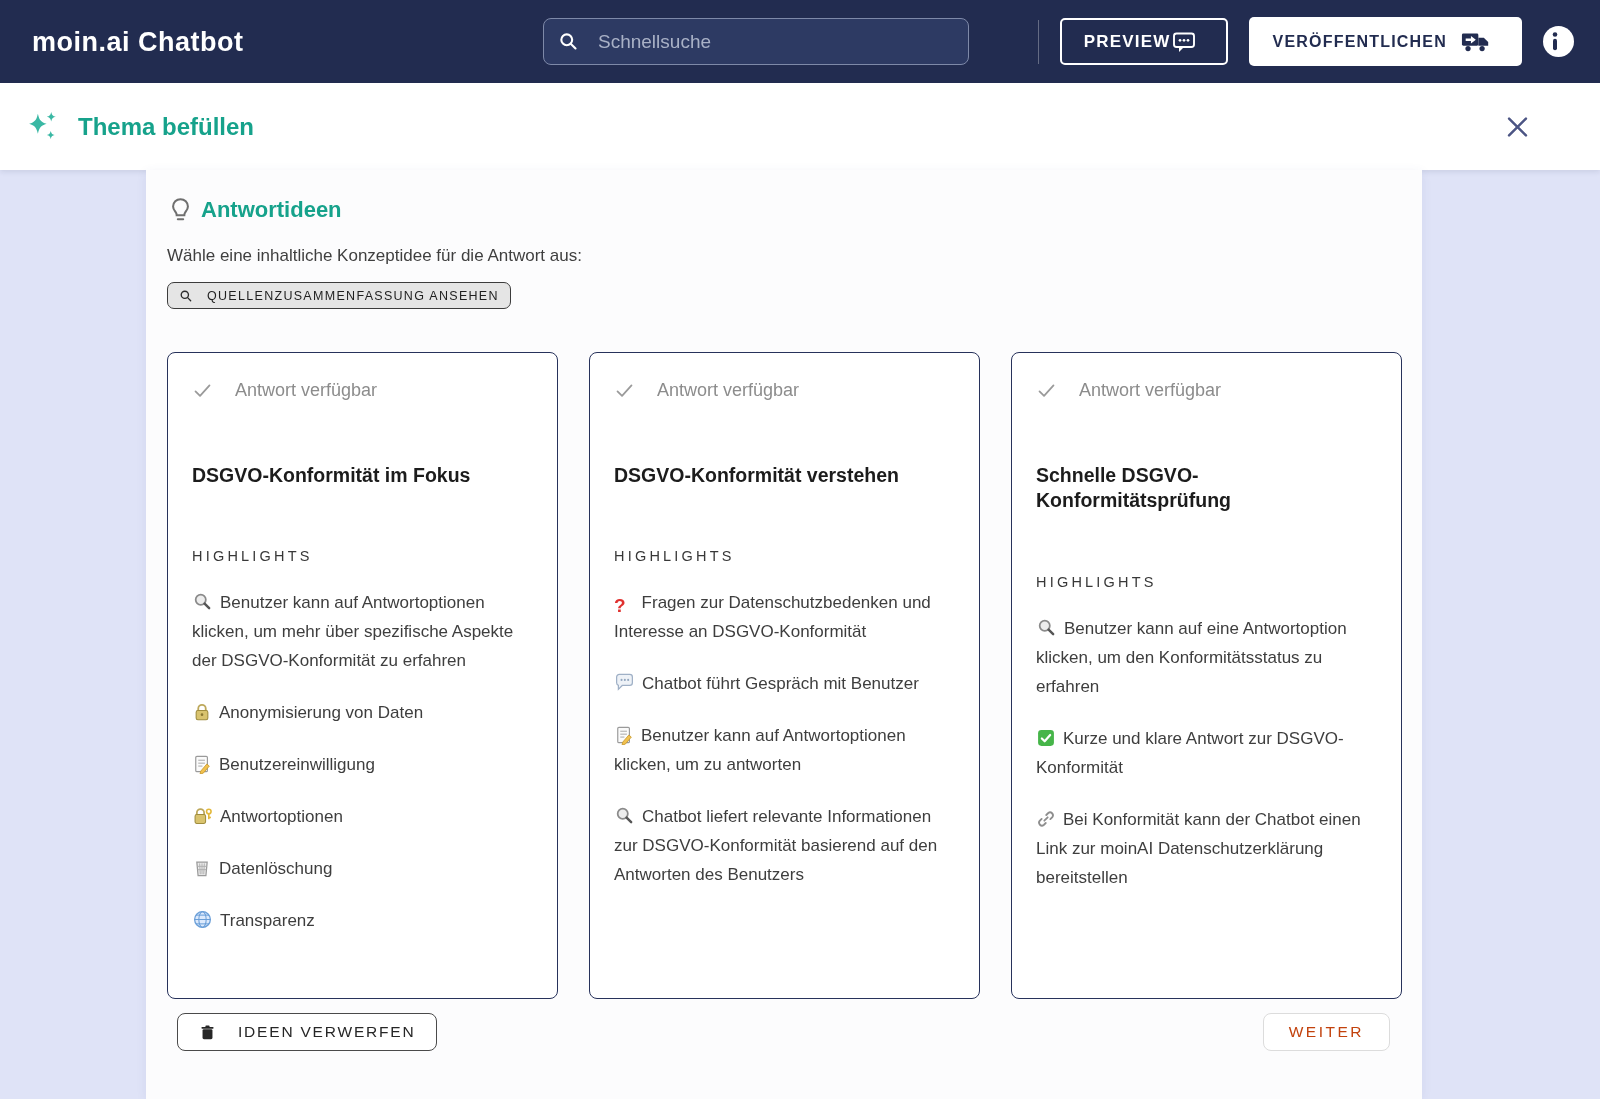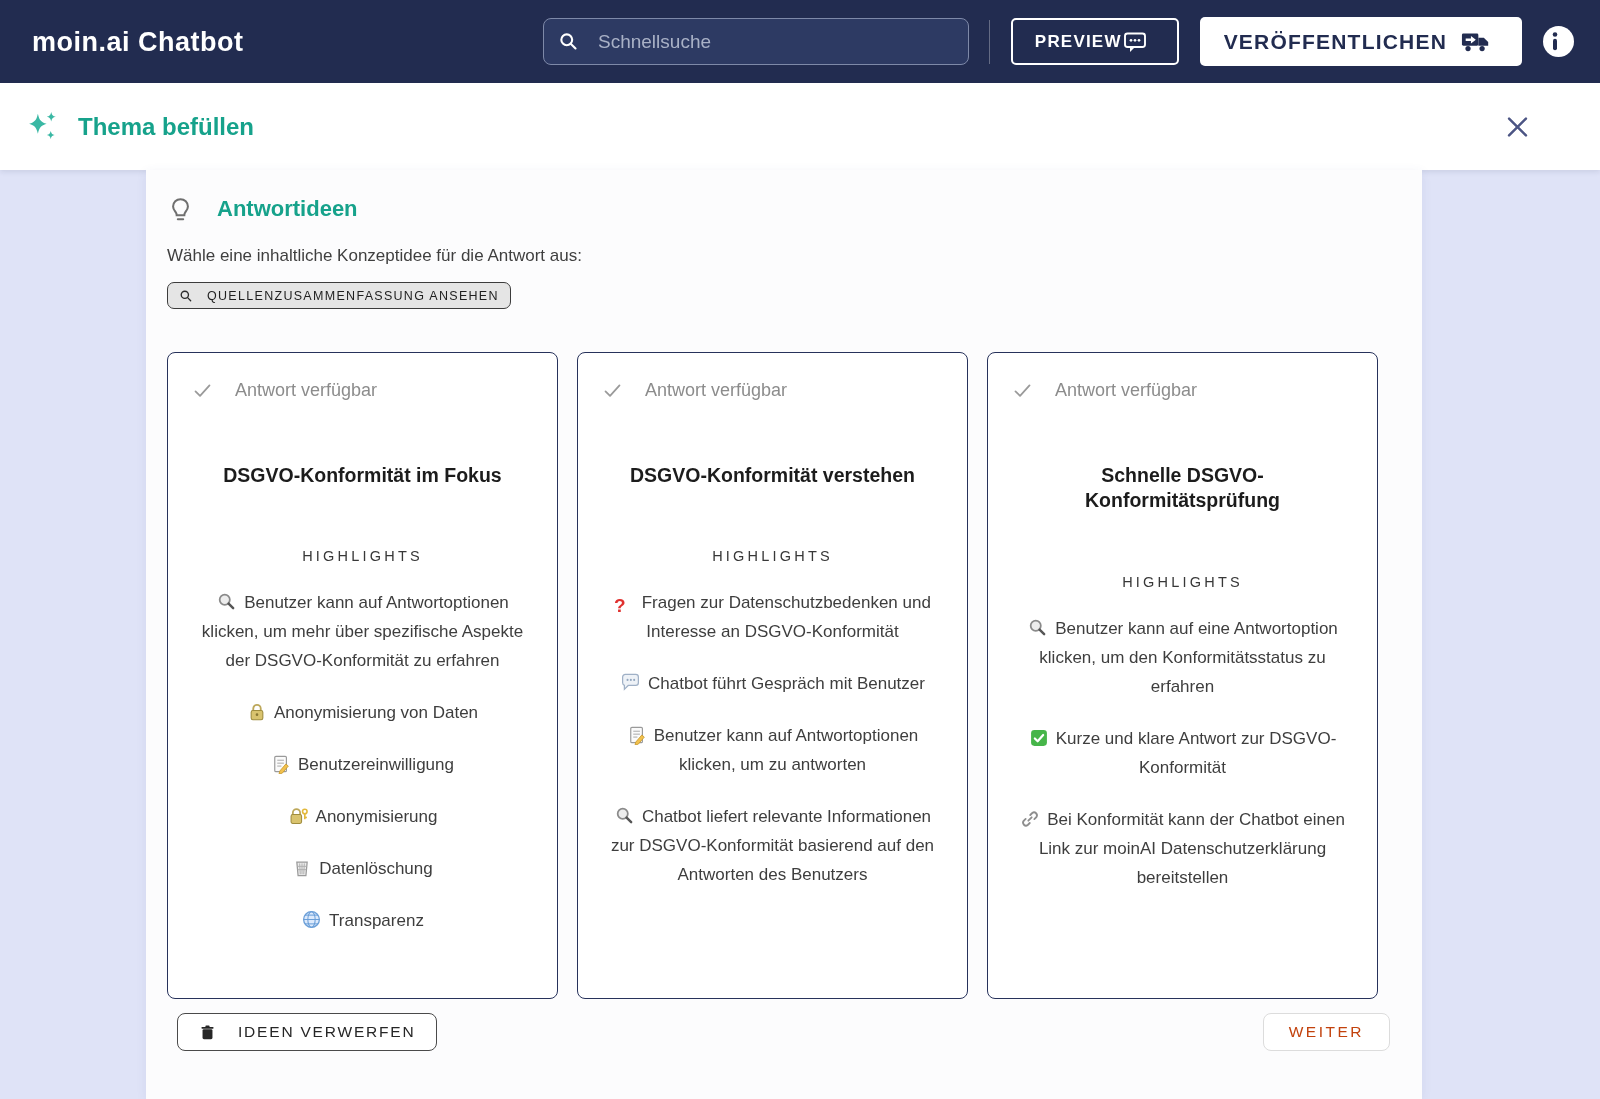--- a/index.html
+++ b/index.html
@@ -36,21 +36,21 @@
   .nav-divider { width:1px; height:44px; background:rgba(255,255,255,0.30); }
   .btn-preview {
     height:47px; padding:0 22px; background:transparent;
     border:2px solid #ffffff; border-radius:5px; color:#ffffff;
     font-size:17px; font-weight:bold; letter-spacing:1.2px;
     display:flex; align-items:center; cursor:pointer;
     font-family:"Liberation Sans", sans-serif;
   }
   .btn-publish {
     height:49px; padding:4px 24px; background:#ffffff; border:none;
-    border-radius:5px; color:#222c50; font-size:21px; font-weight:bold;
+    border-radius:5px; color:#222c50; font-size:16px; font-weight:bold;
     letter-spacing:1.2px; display:flex; align-items:center; gap:14px;
     cursor:pointer; font-family:"Liberation Sans", sans-serif;
   }
   .btn-info {
     width:31px; height:31px; border-radius:50%; background:#ffffff;
     border:none; display:flex; align-items:center; justify-content:center;
     cursor:pointer;
   }
 
   
@@ -67,35 +67,35 @@
     position:absolute; right:58px; top:50%; transform:translateY(-50%);
     background:none; border:none; cursor:pointer; padding:4px;
   }
 
   
   .panel {
     position:absolute; left:146px; top:170px; width:1276px; bottom:0;
     background:#fcfcfd; box-shadow:0 2px 10px rgba(70,80,140,0.08);
     padding:26px 21px 0 21px;
   }
-  .section-head { display:flex; gap:16px; }
+  .section-head { display:flex; align-items:center; }
   .section-title { color:#16a28b; font-size:22px; font-weight:bold; }
   .section-subtitle { margin-top:23px; font-size:17px; color:#3f3f3f; }
   .chip {
     margin-top:16px; display:inline-flex; align-items:center; gap:7px;
     height:27px; padding:0 11px; background:#e5e5e5;
     border:1.5px solid #3c3c3c; border-radius:7px; cursor:pointer;
     font-size:12.5px; letter-spacing:1.3px; color:#1f1f1f;
     font-family:"Liberation Sans", sans-serif;
   }
 
   
   .cards {
     margin-top:43px; display:grid;
-    grid-template-columns:repeat(3, 391px); gap:19px;text-align:center;
+    grid-template-columns:repeat(3, 391px); gap:31px;
   }
   .card {
     height:647px; background:#ffffff; border:1px solid #27325b;
     border-radius:8px; padding:27px 24px; cursor:pointer;
   }
   .card-status {
     display:flex; align-items:center; gap:15px;
     color:#8c8c8c; font-size:18px;
   }
   .card-title {
@@ -259,21 +259,21 @@
                 <line x1="7.5" y1="11" x2="15.5" y2="11" stroke="#b5b5b5" stroke-width="1.4"></line>
                 <line x1="7.5" y1="14.5" x2="12.5" y2="14.5" stroke="#b5b5b5" stroke-width="1.4"></line>
                 <path d="M10.5 20.5 L17.8 12 l3 2.5 L13.5 23 l-3.8 1 Z" fill="#f2c14e" stroke="#c99a2e" stroke-width="1"></path>
               </svg></span><span>Benutzereinwilligung</span></li>
           <li><span class="ic"><svg viewBox="0 0 26 24" width="21" height="20">
                 <path d="M6 11 V8 a4.5 4.5 0 0 1 9 0 v3" fill="none" stroke="#bda85b" stroke-width="2.2"></path>
                 <rect x="3.8" y="10.2" width="13" height="11" rx="2" fill="#d9c36e" stroke="#a08d3e" stroke-width="1.3"></rect>
                 <circle cx="20.8" cy="6.5" r="2.8" fill="none" stroke="#e3b93c" stroke-width="2"></circle>
                 <line x1="20.8" y1="9.3" x2="20.8" y2="16" stroke="#e3b93c" stroke-width="2"></line>
                 <line x1="20.8" y1="13.8" x2="23.4" y2="13.8" stroke="#e3b93c" stroke-width="2"></line>
-              </svg></span><span>Anonymisierung</span></li>
+              </svg></span><span>Antwortoptionen</span></li>
           <li><span class="ic"><svg viewBox="0 0 24 24" width="20" height="20">
                 <path d="M5.8 4.8 h12.4 L16.7 21.2 h-9.4 Z" fill="#ececec" stroke="#9a9a9a" stroke-width="1.5"></path>
                 <line x1="9.2" y1="6.5" x2="9.9" y2="19.5" stroke="#b0b0b0" stroke-width="1.2"></line>
                 <line x1="12" y1="6.5" x2="12" y2="19.5" stroke="#b0b0b0" stroke-width="1.2"></line>
                 <line x1="14.8" y1="6.5" x2="14.1" y2="19.5" stroke="#b0b0b0" stroke-width="1.2"></line>
                 <line x1="6.6" y1="10" x2="17.4" y2="10" stroke="#b0b0b0" stroke-width="1.2"></line>
                 <line x1="7" y1="14" x2="17" y2="14" stroke="#b0b0b0" stroke-width="1.2"></line>
               </svg></span><span>Datenlöschung</span></li>
           <li><span class="ic"><svg viewBox="0 0 24 24" width="21" height="21">
                 <circle cx="12" cy="12" r="9" fill="#ddeafc" stroke="#6b9fd8" stroke-width="1.5"></circle>

